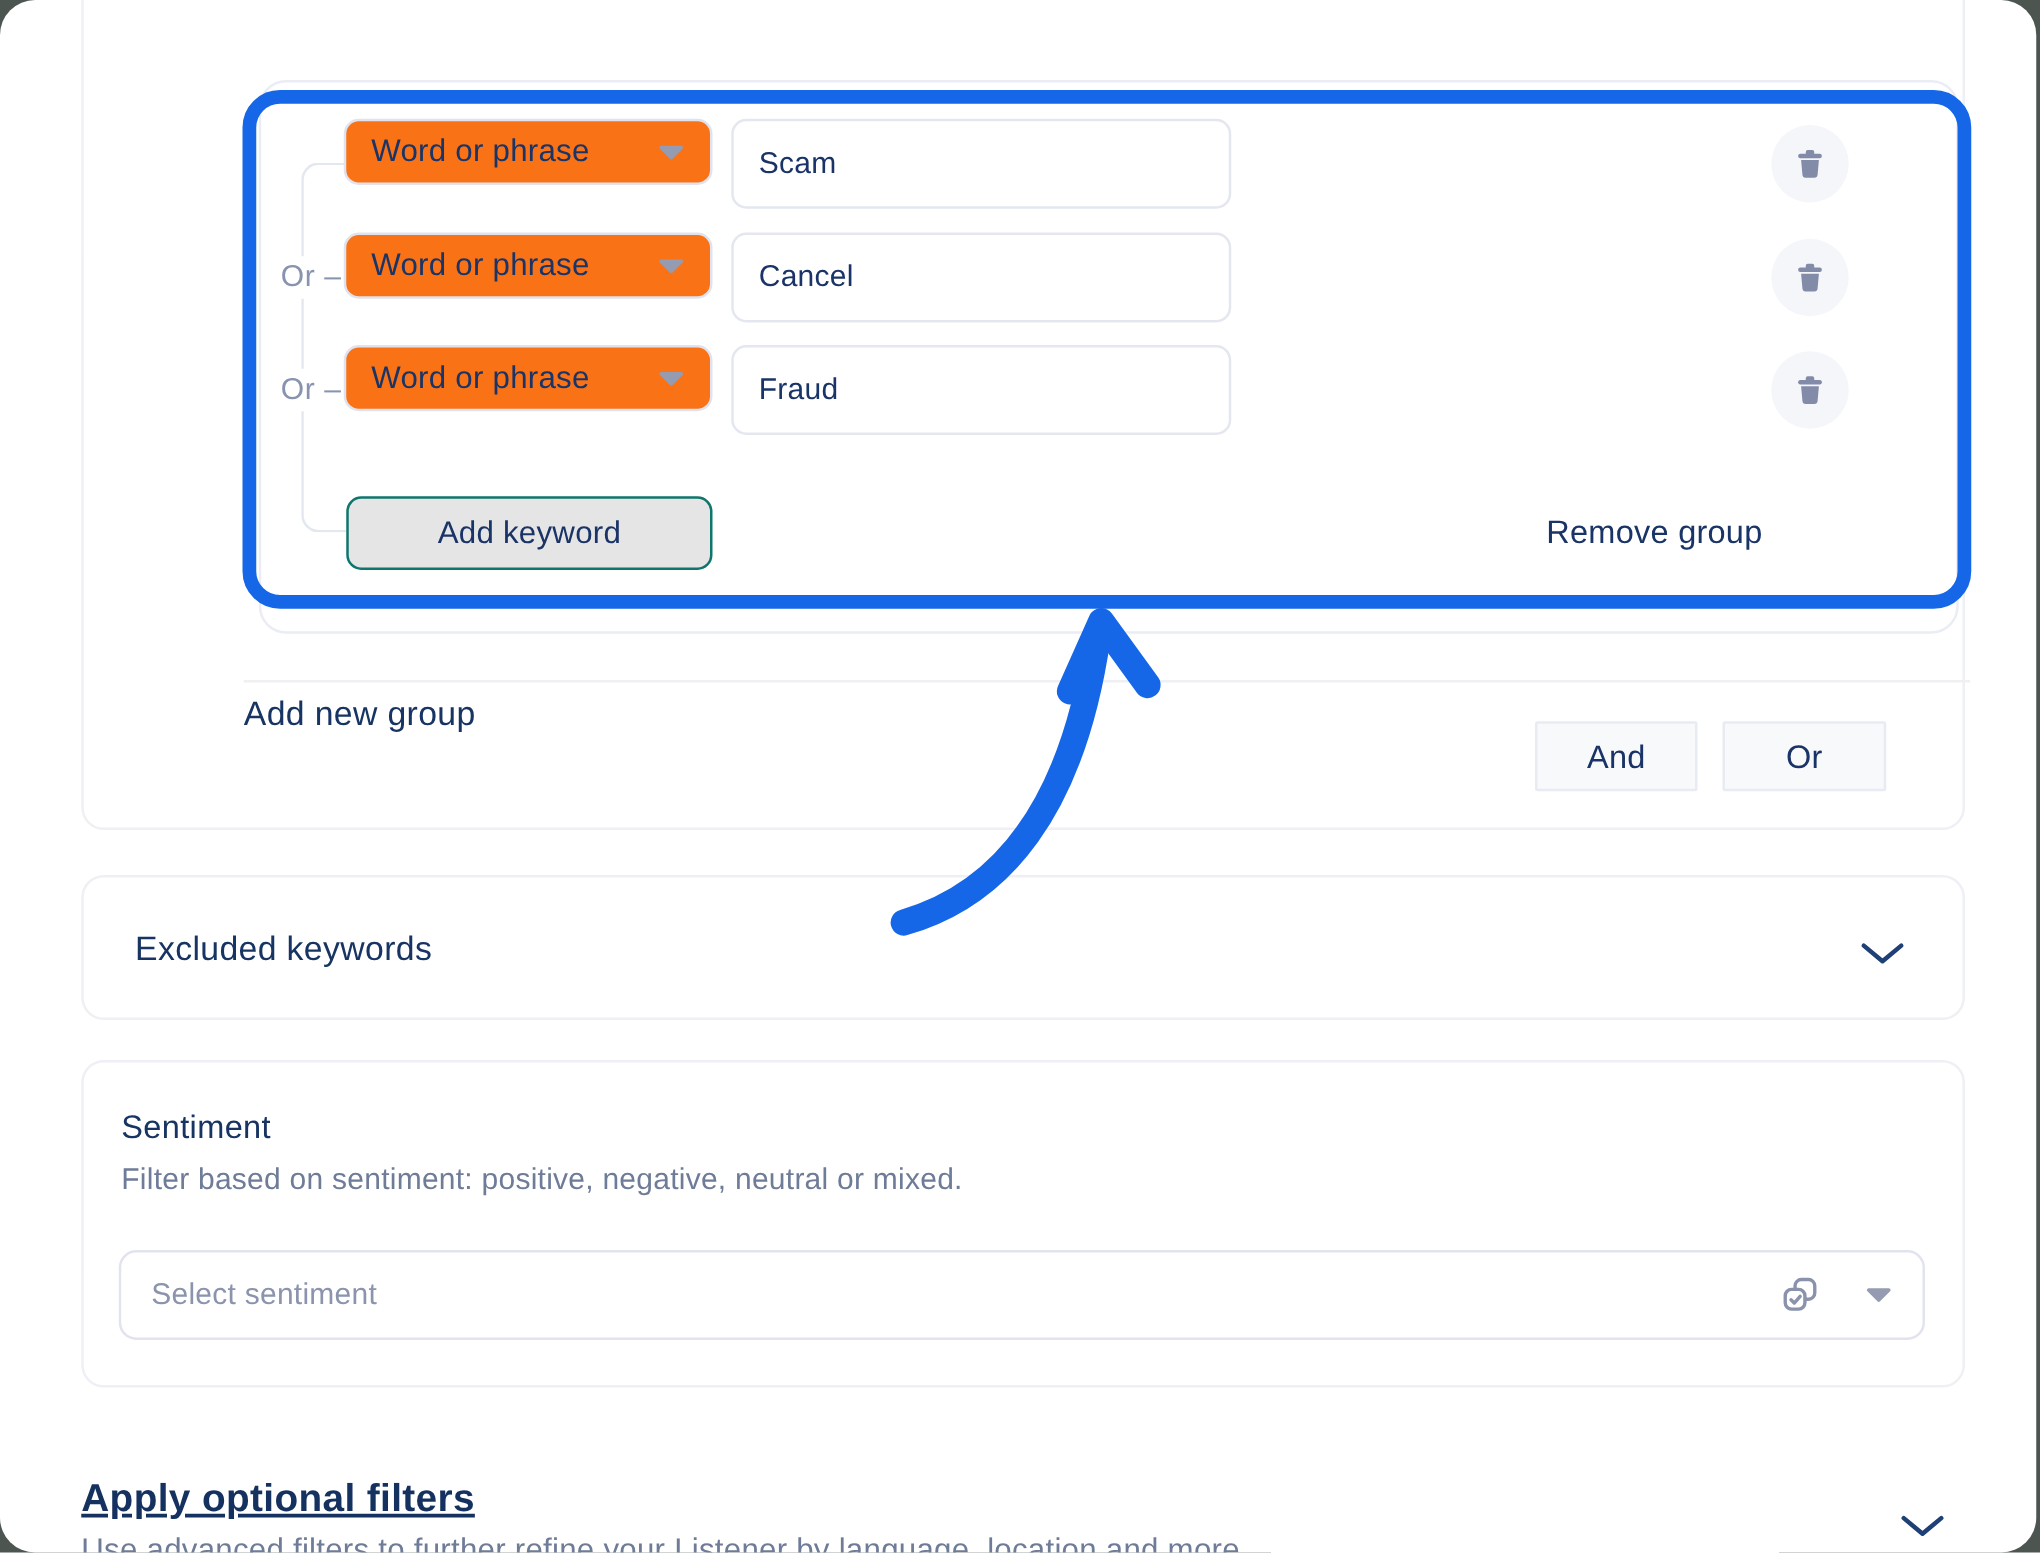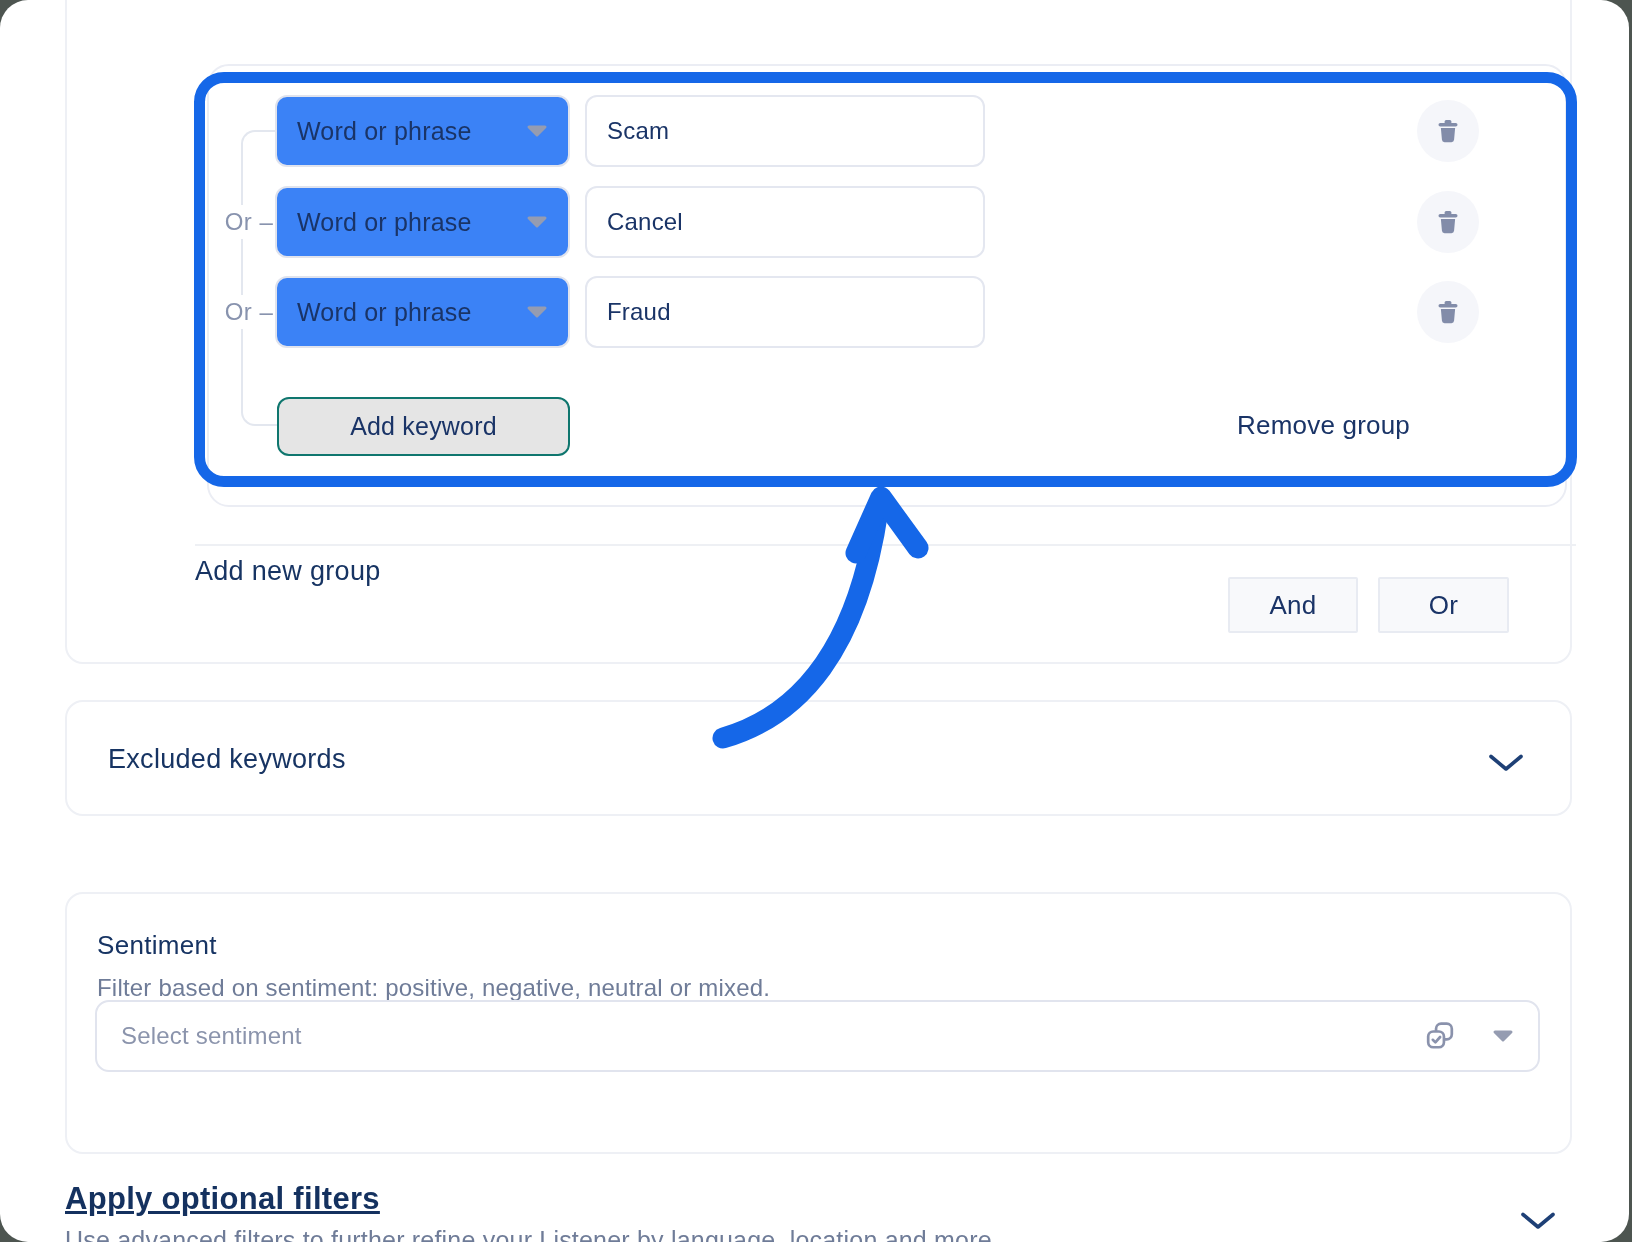--- a/index.html
+++ b/index.html
@@ -9,21 +9,21 @@
   .abs { position:absolute; }
 
   
   .card { position:absolute; background:#fff; border:2px solid #eef0f5; border-radius:18px; }
 
   
   .group-container { position:absolute; left:140px; top:62px; width:1360px; height:443px; border:2px solid #ebedf4; border-radius:22px; background:#fff; }
   .highlight-ring { position:absolute; left:127px; top:70px; width:1383px; height:415px; border:11px solid #1567E8; border-radius:30px; background:transparent; pointer-events:none; }
 
   
-  .type-select { position:absolute; left:208px; width:295px; height:72px; background:#3b82f6; border:2px solid #e0e3ed; border-radius:12px; display:flex; align-items:center; justify-content:space-between; padding:0 20px 0 20px; cursor:pointer; }
+  .type-select { position:absolute; left:208px; width:295px; height:53px; background:#f97316; border:2px solid #e0e3ed; border-radius:12px; display:flex; align-items:center; justify-content:space-between; padding:0 20px 0 20px; cursor:pointer; }
   .type-select span { font-size:25px; font-weight:500; color:#1A3467; letter-spacing:.2px; }
   .kw-input { position:absolute; left:518px; width:400px; height:72px; background:#fff; border:2px solid #e4e7f0; border-radius:12px; display:flex; align-items:center; padding:17px 20px; font-size:24px; color:#1A3467; font-weight:500; letter-spacing:.2px; }
   .trash-btn { position:absolute; left:1350px; width:62px; height:62px; border-radius:50%; background:#f5f6fa; border:none; display:flex; align-items:center; justify-content:center; cursor:pointer; }
 
   
   .connector { position:absolute; left:174px; top:128px; width:36px; height:296px; border-left:2px solid #e3e7ef; border-top:2px solid #e3e7ef; border-bottom:2px solid #e3e7ef; border-top-left-radius:14px; border-bottom-left-radius:14px; }
   .or-label { position:absolute; left:150px; width:64px; height:34px; background:#ffffff; color:#8893AE; font-size:24px; display:flex; align-items:center; justify-content:center; letter-spacing:.5px; }
 
   .add-keyword { position:absolute; left:210px; top:395px; width:293px; height:59px; background:#e5e5e5; border:2px solid #0f766e; border-radius:12px; font-size:25px; font-weight:500; color:#1A3467; cursor:pointer; letter-spacing:.2px; font-family:"Liberation Sans", sans-serif; }
   .remove-group { position:absolute; top:408px; right:220px; font-size:26px; font-weight:500; color:#1A3467; cursor:pointer; letter-spacing:.2px; }
@@ -122,21 +122,21 @@
     <button class="op-btn" style="left:1311px; top:605px; width:131px;">Or</button>
   </div>
 
   <div class="card" style="left:65px; top:700px; width:1507px; height:116px; cursor:pointer;">
     <div class="section-title abs" style="left:41px; top:42px;">Excluded keywords</div>
     <svg class="abs" style="left:1421px; top:51px;" width="36" height="20" viewBox="0 0 36 20">
       <path d="M3 3.5 L18 16 L33 3.5" stroke="#1E4076" stroke-width="3.6" fill="none" stroke-linecap="round" stroke-linejoin="round"></path>
     </svg>
   </div>
 
-  <div class="card" style="left:65px; top:892px; width:1507px; height:262px;">
+  <div class="card" style="left:65px; top:848px; width:1507px; height:262px;">
     <div class="section-title abs" style="left:30px; top:36px; font-size:26px;">Sentiment</div>
     <div class="section-desc abs" style="left:30px; top:80px;">Filter based on sentiment: positive, negative, neutral or mixed.</div>
   </div>
   <div class="select-box">
     <span class="placeholder">Select sentiment</span>
     <svg width="36" height="36" viewBox="0 0 32 32" style="margin-right:34px;">
       <rect x="12.5" y="5" width="14" height="14" rx="4.5" fill="none" stroke="#8A92AC" stroke-width="2.4"></rect>
       <rect x="5.5" y="12" width="14" height="14" rx="4.5" fill="#ffffff" stroke="#8A92AC" stroke-width="2.4"></rect>
       <path d="M9.6 19.4 l2.3 2.3 4.2-4.8" fill="none" stroke="#8A92AC" stroke-width="2.4" stroke-linecap="round" stroke-linejoin="round"></path>
     </svg>

